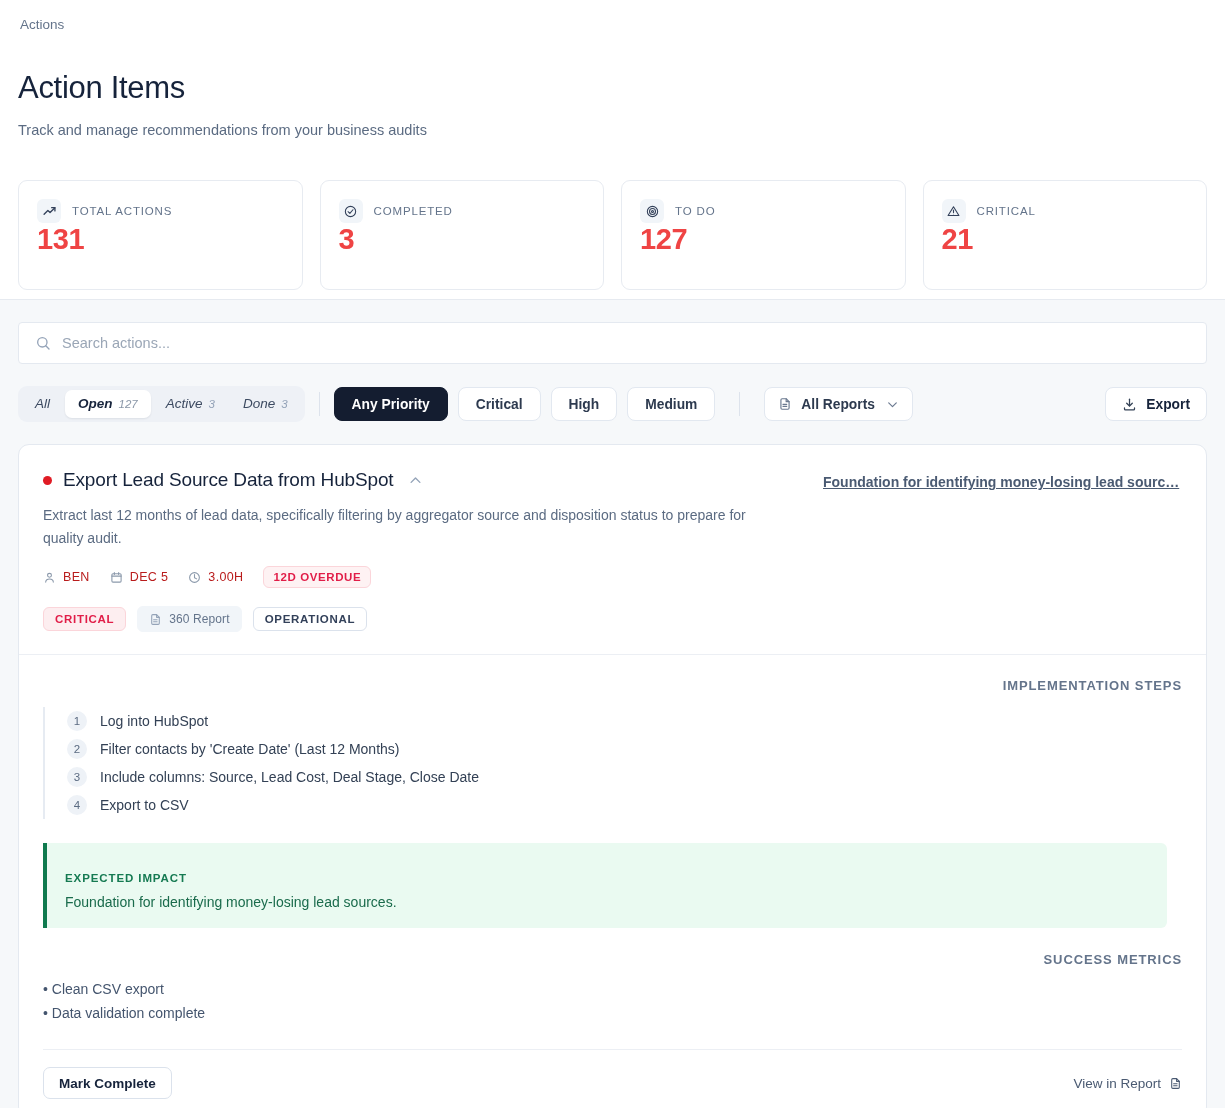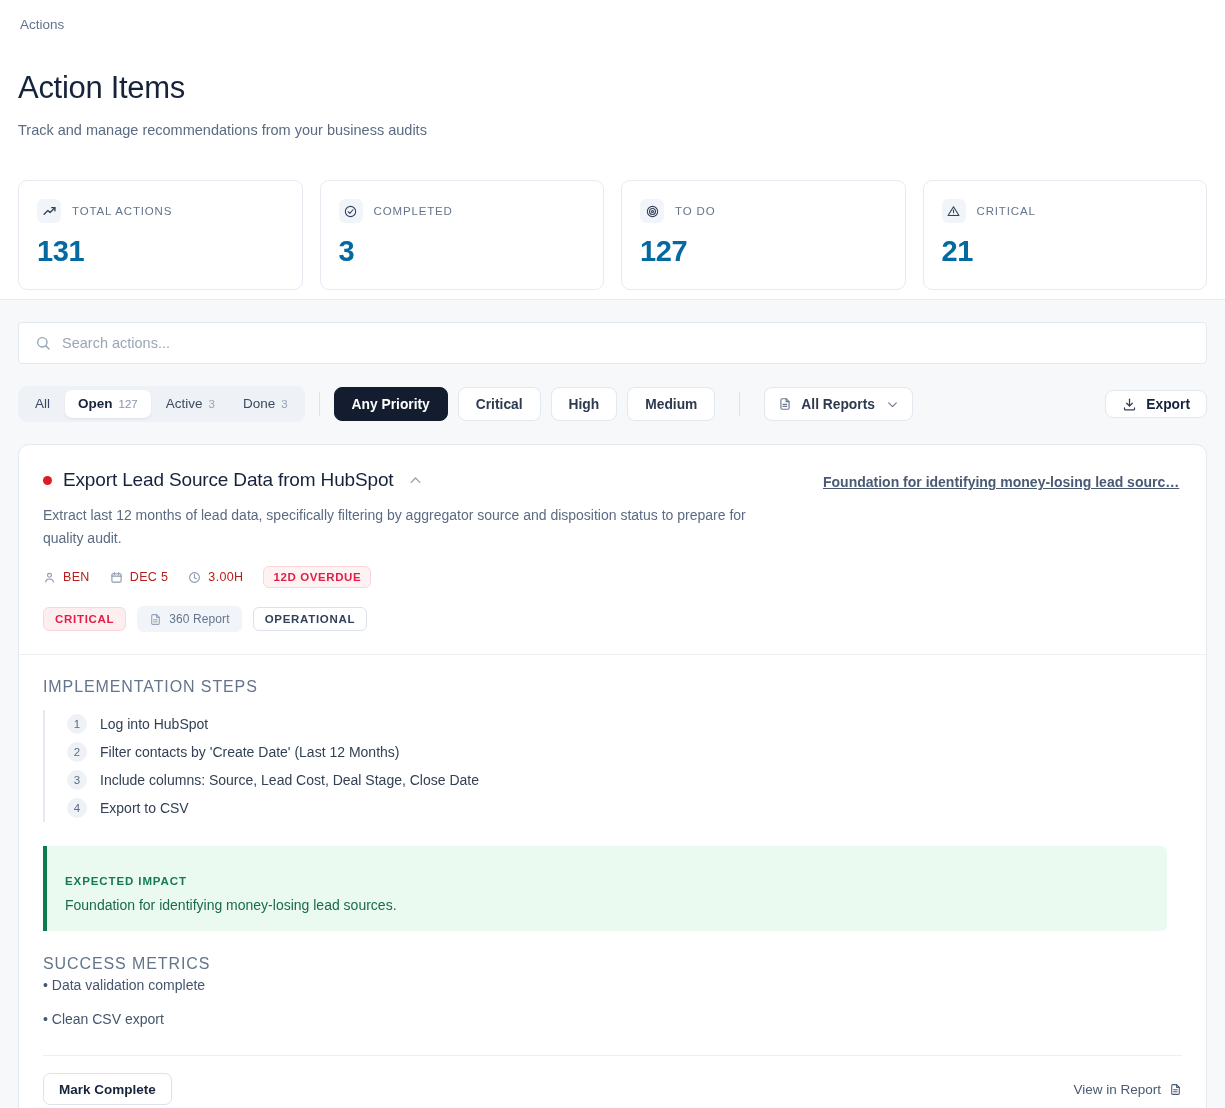--- a/index.html
+++ b/index.html
@@ -67,22 +67,21 @@
   .stat-icon svg { display: block; }
   .stat-label {
     font-size: 11.5px;
     letter-spacing: 0.85px;
     color: #64748b;
     text-transform: uppercase;
   }
   .stat-value {
     font-size: 29px;
     font-weight: 700;
-    color: #0369a1;
-    margin-top: 12px;
+    color: #ef4444;
     letter-spacing: -0.4px;
     line-height: 32px;
   }
 
   
   .body-area { padding: 22px 18px 0 18px; background: #f6f8fa; }
 
   .searchbox {
     background: #ffffff;
     border: 1px solid #e4e9f0;
@@ -126,20 +125,21 @@
     align-items: baseline;
     gap: 6px;
     padding: 0 13px;
     height: 28px;
     line-height: 28px;
     border-radius: 7px;
     font-size: 13.5px;
     color: #3c4a61;
     cursor: pointer;
     white-space: nowrap;
+    font-style: italic;
   }
   .seg-item.active {
     background: #ffffff;
     box-shadow: 0 1px 2px rgba(16,24,40,.08);
     font-weight: 700;
     color: #16233b;
   }
   .seg-count { font-size: 11.5px; color: #94a3b8; font-weight: 400; }
   .seg-item.active .seg-count { color: #8a97a8; }
 
@@ -183,21 +183,21 @@
     display: flex; align-items: center; gap: 9px;
     cursor: pointer;
     white-space: nowrap;
   }
   .reports-select .doc-ico { color: #6b7a90; display: flex; }
   .reports-select .chev { color: #6b7a90; display: flex; margin-left: 2px; }
 
   .spacer { flex: 1 1 auto; }
 
   .export-btn {
-    height: 28px;
+    height: 34px;
     padding: 0 16px;
     border-radius: 8px;
     border: 1px solid #e2e8f0;
     background: #ffffff;
     font-size: 13.8px;
     font-weight: 700;
     color: #16233b;
     display: flex; align-items: center; gap: 9px;
     cursor: pointer;
     font-family: "Liberation Sans", sans-serif;
@@ -285,25 +285,26 @@
     white-space: nowrap;
     overflow: hidden;
     text-overflow: ellipsis;
     text-decoration: underline;
   }
 
   .card-divider { height: 1px; background: #eceff4; }
 
   .card-body { padding: 23px 24px 0 24px; }
   .sec-label {
-    font-size: 16px;
-    font-weight: 400;
+    font-size: 13px;
+    font-weight: 700;
     letter-spacing: 0.9px;
     color: #64748b;
     text-transform: uppercase;
+    text-align: right;
   }
   .steps {
     margin-top: 14px;
     border-left: 2px solid #e6ebf2;
     padding-left: 0;
   }
   .step {
     display: flex;
     align-items: center;
     gap: 13px;
@@ -621,22 +622,22 @@
           </div>
         </div>
 
         <div class="impact-box">
           <div class="impact-label">EXPECTED IMPACT</div>
           <div class="impact-text">Foundation for identifying money-losing lead sources.</div>
         </div>
 
         <div class="metrics">
           <div class="sec-label">SUCCESS METRICS</div>
+          <div class="metric" style="margin-top:10px">• Clean CSV export</div>
           <div class="metric">• Data validation complete</div>
-          <div class="metric" style="margin-top:10px">• Clean CSV export</div>
         </div>
 
       </div>
 
       <div class="card-foot">
         <button class="mark-btn">Mark Complete</button>
         <span class="view-report">
           <span>View in Report</span>
           <span class="vi">
             <svg width="13" height="13" viewBox="0 0 24 24" fill="none" stroke="currentColor" stroke-width="2" stroke-linecap="round" stroke-linejoin="round">

